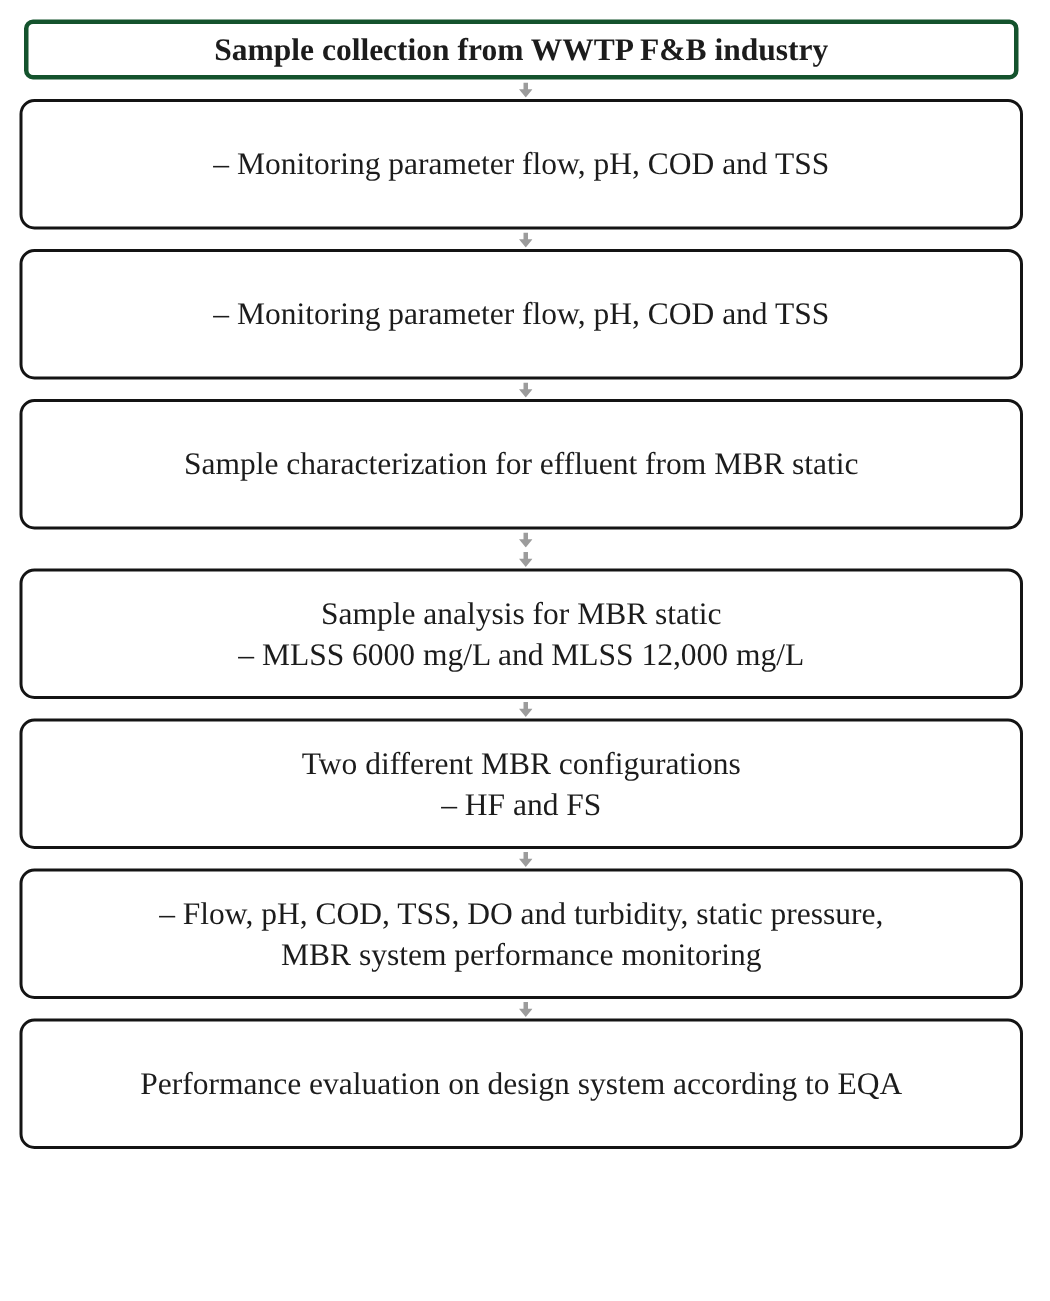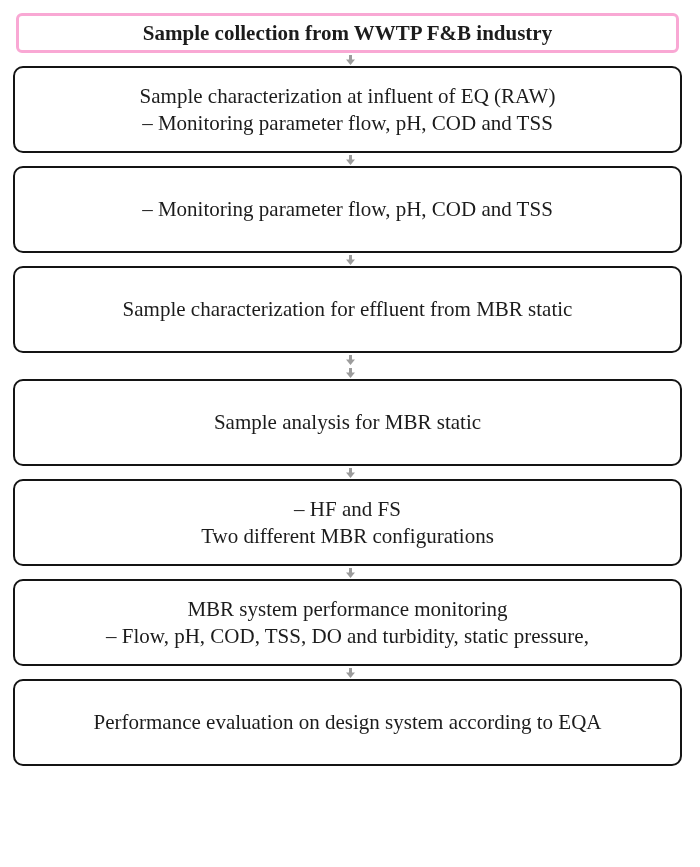--- a/index.html
+++ b/index.html
@@ -32,21 +32,21 @@
     align-items: center;
     text-align: center;
     background: #ffffff;
   }
   .box .line {
     font-size: 21px;
     line-height: 27px;
     white-space: nowrap;
   }
   .title-box {
-    border: 3px solid #f9a8d4;
+    border: 3px solid #14532d;
     border-radius: 6px;
     height: 40px;
     margin: 0 21px 0 16px;
     text-align: center;
   }
   .title-box .line {
     font-weight: bold;
     font-size: 21px;
     line-height: 22px;
   }
@@ -69,21 +69,20 @@
     <div class="line">Sample collection from WWTP F&amp;B industry</div>
   </div>
 
   <div class="arrow-row">
     <svg width="9" height="10" viewBox="0 0 9 10">
         <path d="M3 0 h3 v4.5 h3 L4.5 10 L0 4.5 h3 Z" fill="#9c9c9c"></path>
       </svg>
   </div>
 
   <div class="box">
-    <div class="line">Sample characterization at influent of EQ (RAW)</div>
     <div class="line">– Monitoring parameter flow, pH, COD and TSS</div>
   </div>
 
   <div class="arrow-row">
     <svg width="9" height="10" viewBox="0 0 9 10">
         <path d="M3 0 h3 v4.5 h3 L4.5 10 L0 4.5 h3 Z" fill="#9c9c9c"></path>
       </svg>
   </div>
 
   <div class="box">
@@ -108,42 +107,43 @@
 
 
   <div class="arrow-row">
     <svg width="9" height="10" viewBox="0 0 9 10">
         <path d="M3 0 h3 v4.5 h3 L4.5 10 L0 4.5 h3 Z" fill="#9c9c9c"></path>
       </svg>
   </div>
 
   <div class="box">
     <div class="line">Sample analysis for MBR static</div>
+    <div class="line">– MLSS 6000 mg/L and MLSS 12,000 mg/L</div>
   </div>
 
   <div class="arrow-row">
     <svg width="9" height="10" viewBox="0 0 9 10">
         <path d="M3 0 h3 v4.5 h3 L4.5 10 L0 4.5 h3 Z" fill="#9c9c9c"></path>
       </svg>
   </div>
 
   <div class="box">
+    <div class="line">Two different MBR configurations</div>
     <div class="line">– HF and FS</div>
-    <div class="line">Two different MBR configurations</div>
   </div>
 
   <div class="arrow-row">
     <svg width="9" height="10" viewBox="0 0 9 10">
         <path d="M3 0 h3 v4.5 h3 L4.5 10 L0 4.5 h3 Z" fill="#9c9c9c"></path>
       </svg>
   </div>
 
   <div class="box">
+    <div class="line">– Flow, pH, COD, TSS, DO and turbidity, static pressure,</div>
     <div class="line">MBR system performance monitoring</div>
-    <div class="line">– Flow, pH, COD, TSS, DO and turbidity, static pressure,</div>
   </div>
 
   <div class="arrow-row">
     <svg width="9" height="10" viewBox="0 0 9 10">
         <path d="M3 0 h3 v4.5 h3 L4.5 10 L0 4.5 h3 Z" fill="#9c9c9c"></path>
       </svg>
   </div>
 
   <div class="box">
     <div class="line">Performance evaluation on design system according to EQA</div>

